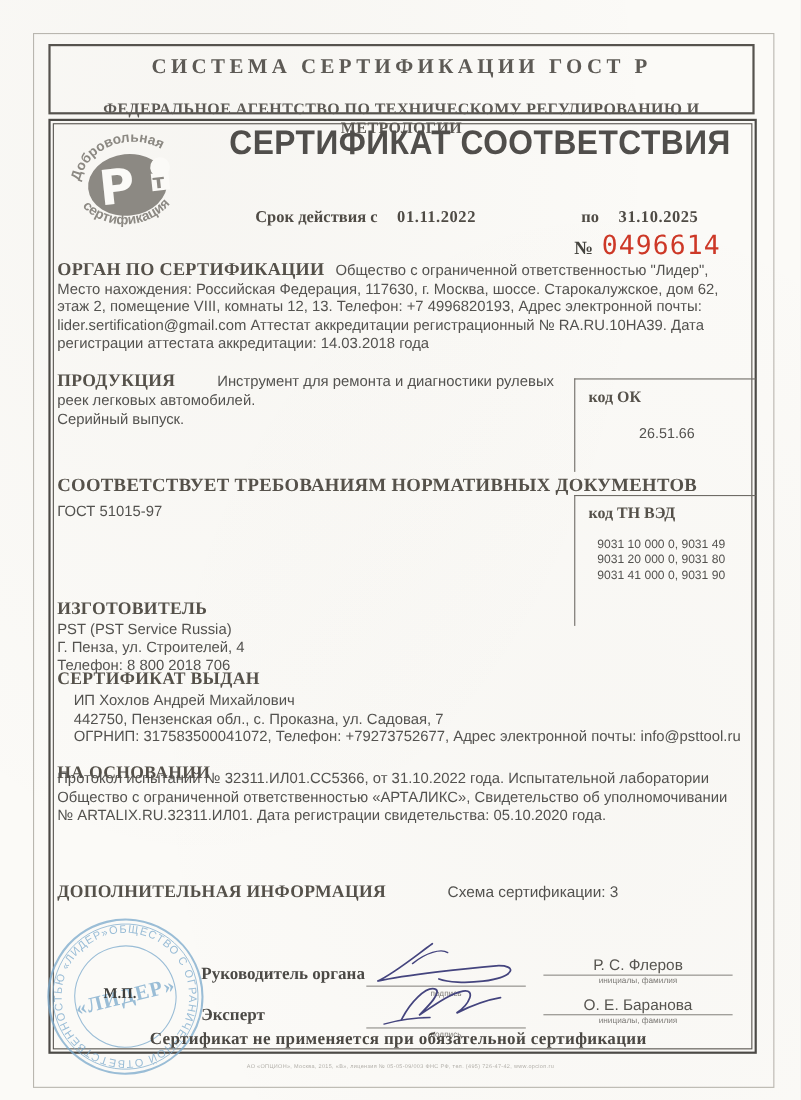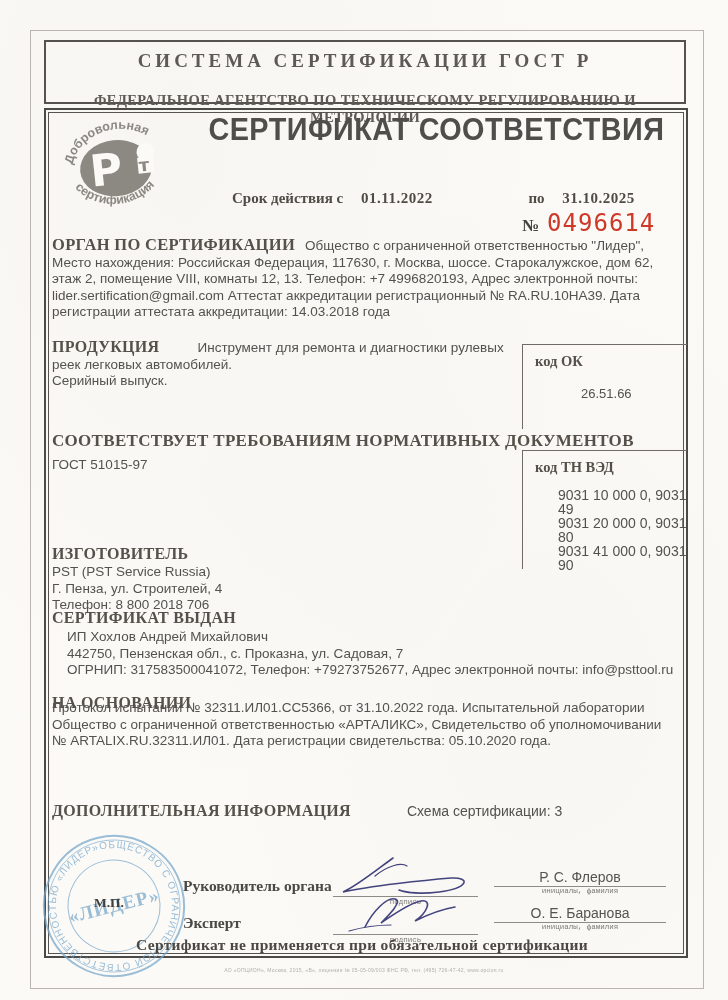--- a/index.html
+++ b/index.html
@@ -46,38 +46,38 @@
   .org-block{left:52px;top:237px;width:608px;}
   .org-block .sec-h{font-size:16.5px;margin-right:10px;}
   .product-block{left:52px;top:339px;width:470px;}
   .product-block .sec-h{margin-right:38px;}
   .issue-line{left:52px;top:373px;}
   .code-box{border-top:1px solid #6f6c66;border-left:1px solid #6f6c66;}
   .okbox{left:522px;top:344px;width:164px;height:84px;}
   .tnbox{left:522px;top:450px;width:164px;height:118px;}
   .code-label{font-family:"Liberation Serif",serif;font-weight:bold;font-size:14.5px;color:#55514a;margin:8px 0 0 12px;}
   .ok-value{font-size:13px;margin:16px 0 0 58px;color:#53524f;}
-  .tn-values{font-size:14px;line-height:14px;margin:12px 0 0 35px;color:#53524f;}
+  .tn-values{font-size:11px;line-height:14px;margin:12px 0 0 20px;color:#53524f;}
   .conf-h{left:52px;top:431px;font-size:17px;}
   .gost{left:52px;top:457px;}
   .manu-h{left:52px;top:545px;}
   .manu-lines{left:52px;top:564px;}
   .issued-h{left:52px;top:609px;}
   .issued-lines{left:67px;top:629px;}
   .basis-h{left:52px;top:694px;}
   .basis-text{left:52px;top:700px;width:624px;}
   .addinfo{left:52px;top:802px;}
   .addinfo .txt{font-size:14px;margin-left:56px;color:#53524f;}
   .role{font-family:"Liberation Serif",serif;font-weight:bold;font-size:15.5px;color:#4b4945;}
   .role-head{left:183px;top:877px;}
   .role-expert{left:183px;top:914px;}
   .sig-line{border-bottom:1px solid #8d8b86;}
   .sigline1{left:333px;top:860px;width:145px;height:36px;}
   .sigline2{left:333px;top:898px;width:145px;height:36px;}
-  .tiny-label{font-size:7.5px;color:#7c7a76;text-align:center;font-family:Liberation Mono, monospace;}
+  .tiny-label{font-size:7.5px;color:#7c7a76;text-align:center;}
   .siglabel1{left:333px;top:898px;width:145px;}
   .siglabel2{left:333px;top:936px;width:145px;}
   .name-block{width:172px;text-align:center;font-size:14px;color:#56544f;}
   .name1{left:494px;top:869px;}
   .name2{left:494px;top:905px;}
   .name-line{border-bottom:1px solid #8d8b86;padding-bottom:1px;}
   .mp{left:94px;top:895px;font-family:"Liberation Serif",serif;font-weight:bold;font-size:13.5px;color:#403f3c;}
   .footer-note{left:90px;top:936px;width:544px;text-align:center;font-family:"Liberation Serif",serif;font-weight:bold;font-size:15.5px;color:#4b4843;letter-spacing:0.3px;}
   .microprint{left:0;top:967px;width:728px;text-align:center;font-size:5px;color:#b3b0aa;letter-spacing:0.3px;}
   .stamp-svg{left:38px;top:830px;}

